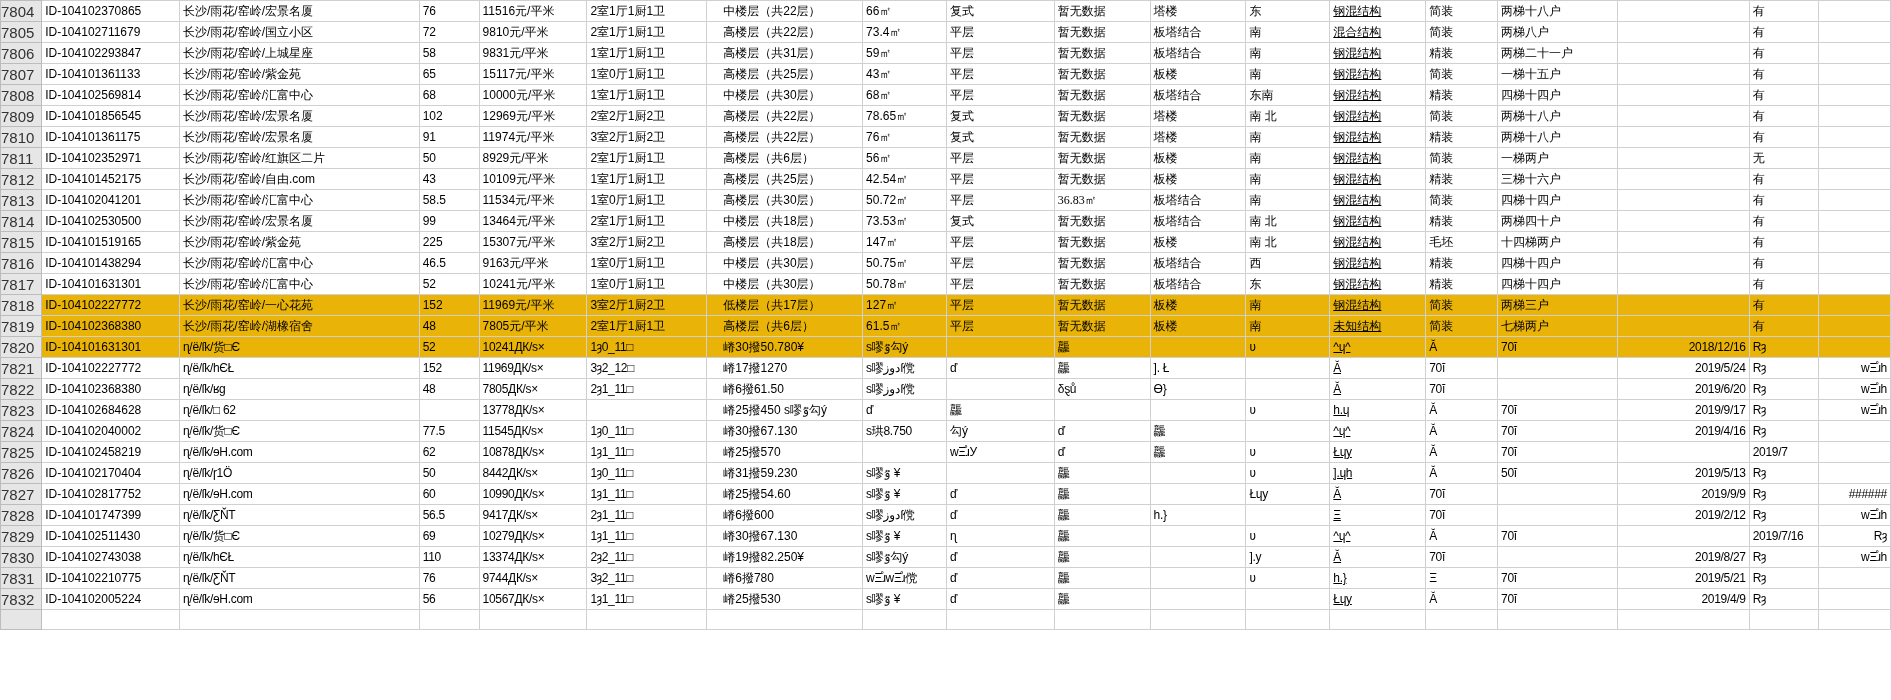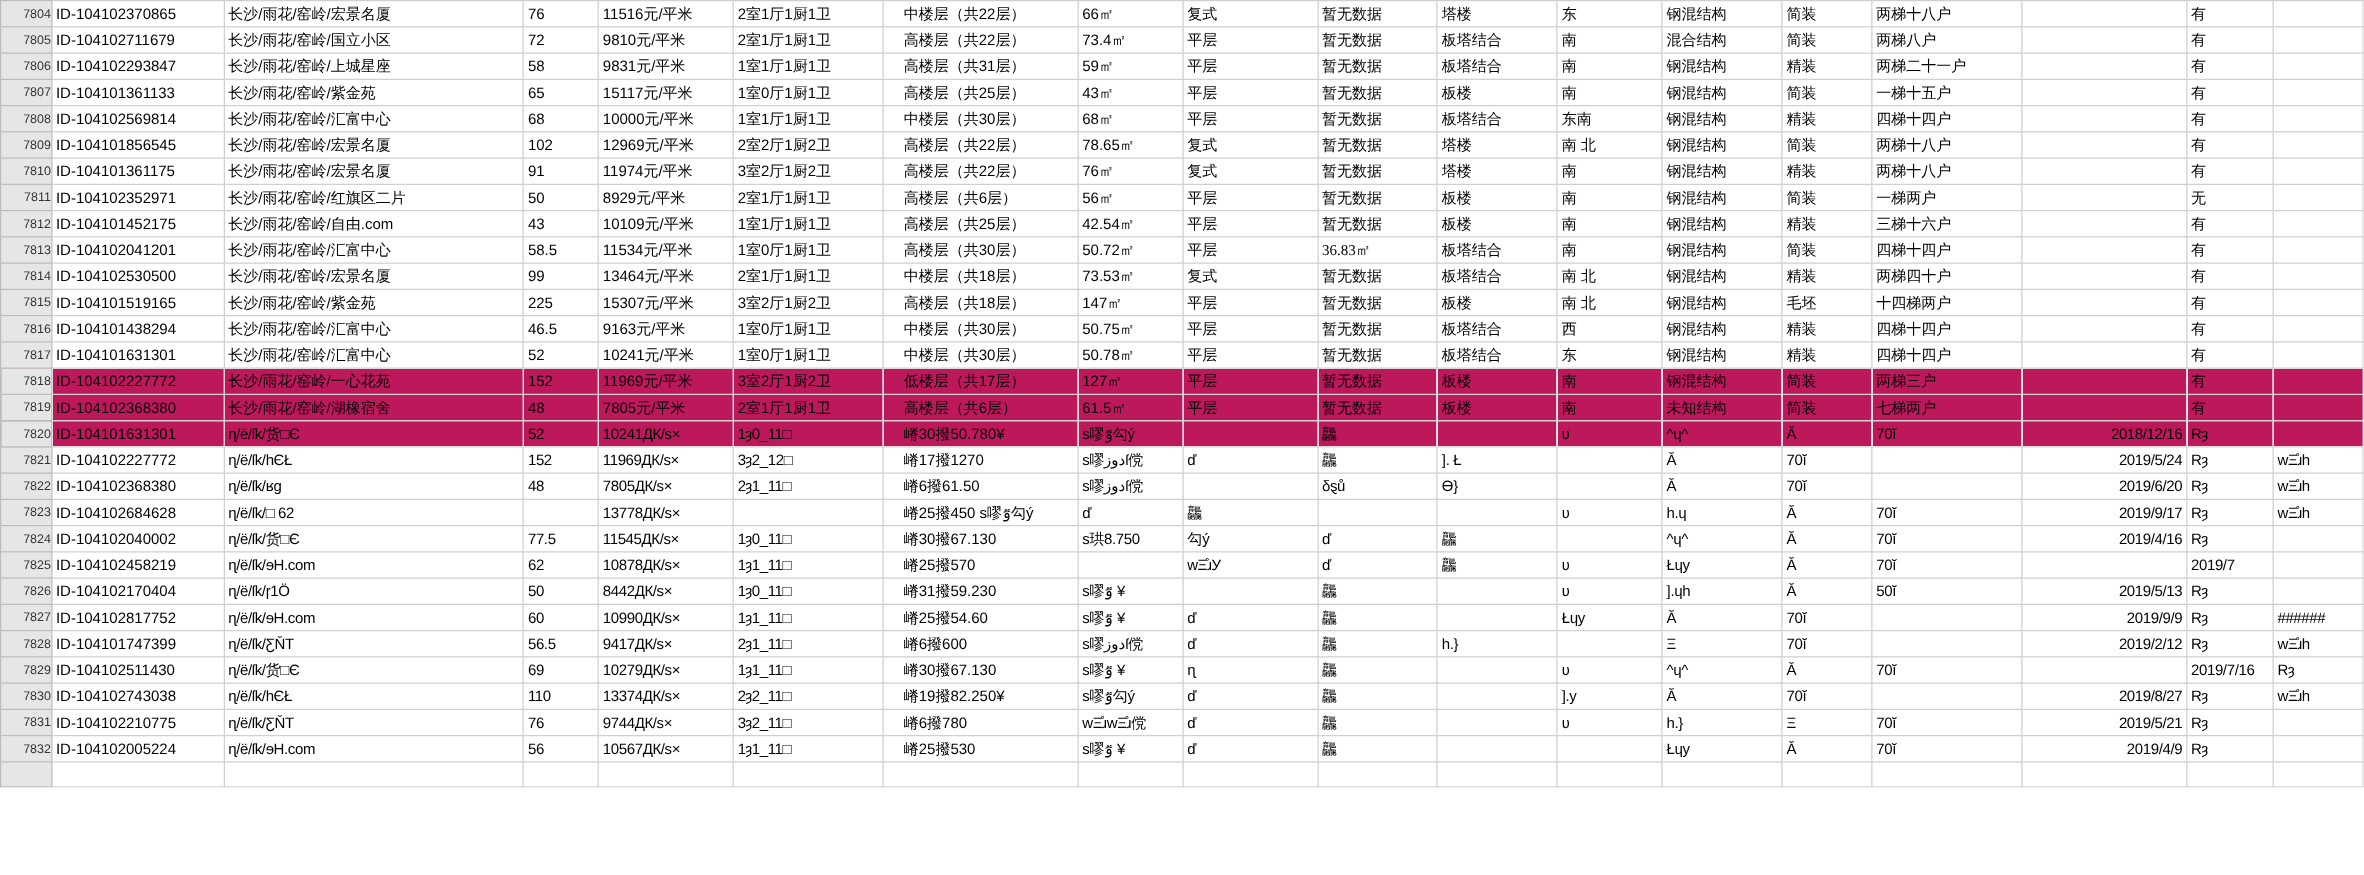--- a/index.html
+++ b/index.html
@@ -12,30 +12,30 @@
   }
   .sheet {
     display: table;
     border-collapse: collapse;
     width: 100%;
   }
   .row {
     display: table-row;
     height: 20px;
   }
-  .row.sel { background: #be185d; }
+  .row.sel { background: #eab308; }
   .hdr {
     display: table-cell;
     width: 34px;
     min-width: 34px;
     background: #e6e6e6;
     border: 1px solid #bcbcbc;
-    text-align: right;
+    text-align: left;
     vertical-align: middle;
-    font-size: 10px;
+    font-size: 15px;
     color: #333;
     user-select: none;
   }
   .cell {
     display: table-cell;
     border: 1px solid #d0d0d0;
     padding: 1px 3px;
     vertical-align: middle;
     white-space: nowrap;
     overflow: hidden;
@@ -46,26 +46,26 @@
   .c1 { width: 200px; }
   .c2 { width: 50px; text-align: left; }
   .c3 { width: 90px; }
   .c4 { width: 100px; }
   .c5 { width: 130px; padding-left: 16px; }
   .c6 { width: 70px; }
   .c7 { width: 90px; }
   .c8 { width: 80px; font-family: Liberation Serif, serif; }
   .c9 { width: 80px; }
   .c10 { width: 70px; }
-  .c11 { width: 80px; }
+  .c11 { width: 80px; text-decoration: underline; }
   .c12 { width: 60px; margin-top: 29px; }
   .c13 { width: 100px; }
   .c14 { width: 110px; text-align:right; }
   .c15 { width: 40px; }
-  .c16 { width: 60px; }
+  .c16 { width: 60px; text-align: right; }
   .footer-blank .cell { border-top:1px solid #d0d0d0; }
   .garble { font-family: Arial, sans-serif; letter-spacing: -0.3px;}
 </style>
 </head>
 <body>
 
 <div class="sheet" id="sheet">
     <div class="row">
       <div class="hdr">7804</div>
       <div class="cell c0">ID-104102370865</div>

